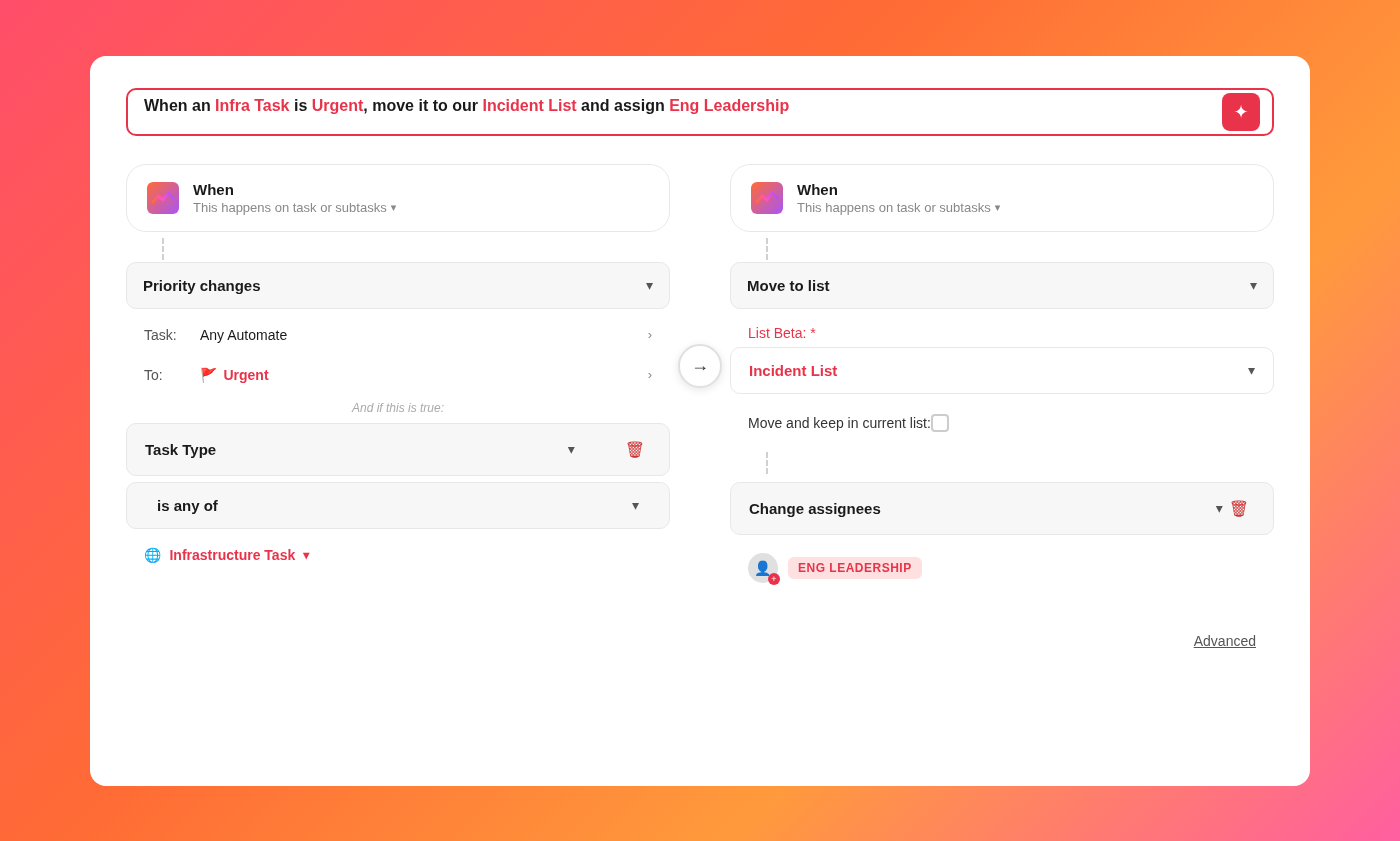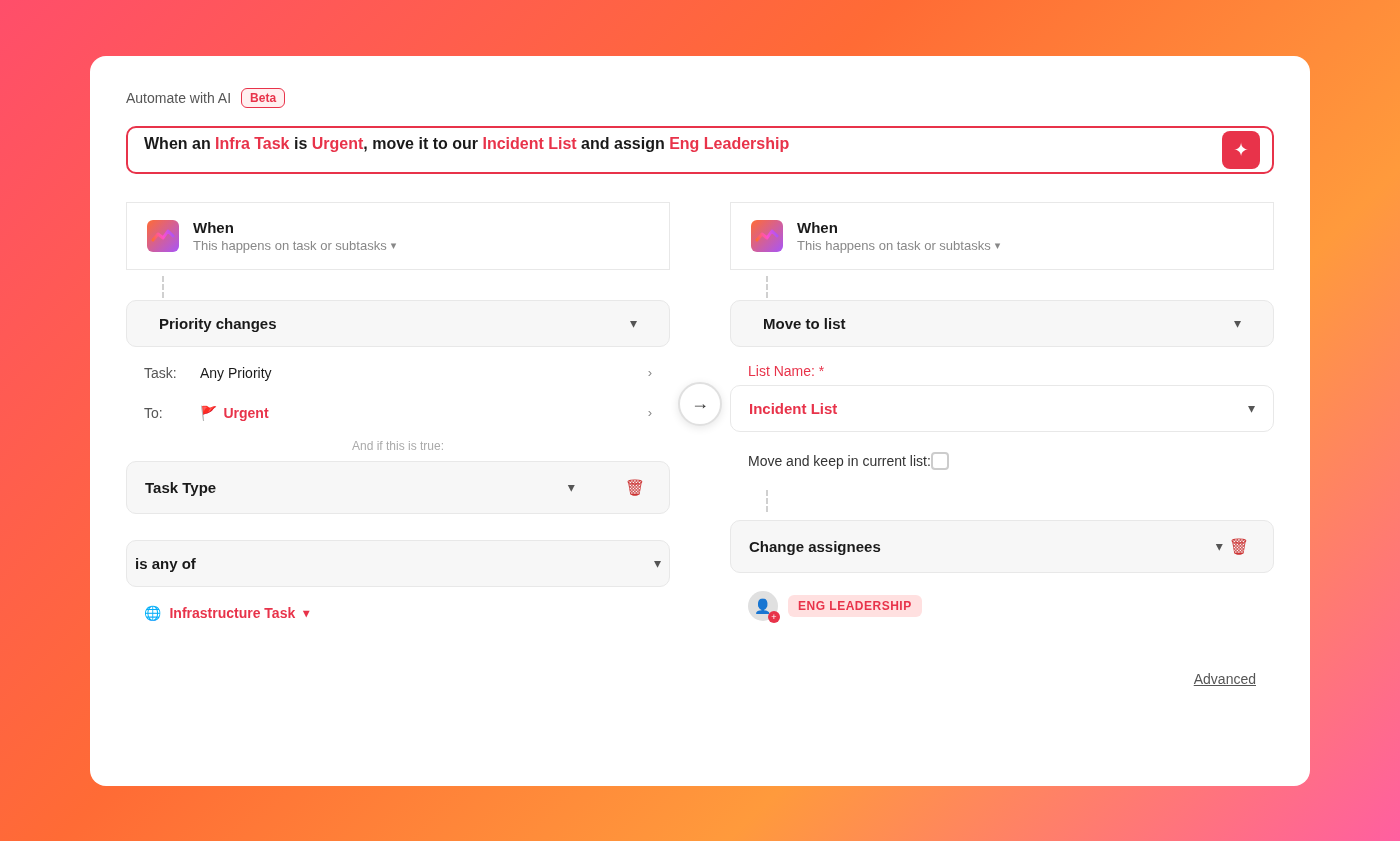--- a/index.html
+++ b/index.html
@@ -101,21 +101,21 @@
       display: flex;
       align-items: center;
       justify-content: center;
       font-size: 18px;
       color: #333;
       box-shadow: 0 2px 8px rgba(0,0,0,0.1);
     }
     .when-card {
       background: #fff;
       border: 1.5px solid #e8e8e8;
-      border-radius: 0;
+      border-radius: 20px;
       padding: 16px 20px;
       display: flex;
       align-items: center;
       gap: 14px;
       margin-bottom: 6px;
     }
     .clickup-logo {
       width: 32px;
       height: 32px;
       border-radius: 6px;
@@ -147,21 +147,21 @@
     .dashed-line {
       border-left: 2px dashed #d0d0d0;
       height: 22px;
       margin-left: 36px;
       margin-bottom: 2px;
     }
     .dropdown-row {
       background: #f7f7f7;
       border: 1.5px solid #e8e8e8;
       border-radius: 10px;
-      padding: 14px 32px;
+      padding: 14px 16px;
       display: flex;
       align-items: center;
       justify-content: space-between;
       cursor: pointer;
       margin-bottom: 6px;
     }
     .dropdown-row-label {
       font-size: 15px;
       font-weight: 600;
       color: #1a1a1a;
@@ -176,20 +176,21 @@
       color: #333;
       cursor: pointer;
     }
     .detail-row .label { color: #555; font-weight: 500; min-width: 40px; }
     .detail-row .value { color: #1a1a1a; font-weight: 500; }
     .detail-row .value-red { color: #e8334a; font-weight: 600; display: flex; align-items: center; gap: 6px; }
     .detail-row .chevron-right { color: #888; font-size: 13px; margin-left: auto; }
     .and-if-label {
       font-size: 12px;
       color: #aaa;
+      font-style: italic;
       text-align: center;
       padding: 6px 0 8px;
     }
     .task-type-row {
       background: #f7f7f7;
       border: 1.5px solid #e8e8e8;
       border-radius: 10px;
       padding: 14px 18px;
       display: flex;
       align-items: center;
@@ -208,26 +209,25 @@
       border: none;
       cursor: pointer;
       color: #cc3333;
       font-size: 16px;
       padding: 2px 6px;
     }
     .is-any-row {
       background: #f7f7f7;
       border: 1.5px solid #e8e8e8;
       border-radius: 10px;
-      padding: 14px 8px;
+      padding: 14px 30px;
       display: flex;
       align-items: flex-start;
       justify-content: space-between;
       margin-bottom: 6px;
-      margin-top: 20px;
     }
     .infra-task-row {
       padding: 12px 18px;
       display: flex;
       align-items: center;
       gap: 8px;
       font-size: 14px;
       color: #e8334a;
       font-weight: 600;
       cursor: pointer;
@@ -334,24 +334,20 @@
     .cu-logo {
       width: 28px;
       height: 28px;
     }
   </style>
 </head>
 <body>
 
 <div class="main-card">
 
-  <div class="automate-header">
-    <span class="automate-label">Automate with AI</span>
-    <span class="beta-badge">Beta</span>
-  </div>
 
   <div class="ai-input-box">
     <div class="ai-input-text">
       <span>When an </span><span class="highlight">Infra Task</span><span> is </span><span class="highlight">Urgent</span><span>, move it to our </span><span class="highlight">Incident List</span><span> and assign </span><span class="highlight">Eng Leadership</span>
     </div>
     <button class="ai-sparkle-btn">✦</button>
   </div>
 
   <div class="columns">
 
@@ -381,21 +377,21 @@
 
       <div class="dashed-line"></div>
 
       <div class="dropdown-row">
         <span class="dropdown-row-label">Priority changes</span>
         <span class="chevron-down">▾</span>
       </div>
 
       <div class="detail-row">
         <span class="label">Task:</span>
-        <span class="value">Any Priority</span>
+        <span class="value">Any Automate</span>
         <span class="chevron-right">›</span>
       </div>
 
       <div class="detail-row">
         <span class="label">To:</span>
         <span class="value-red">
           <span>🚩</span>
           <span>Urgent</span>
         </span>
         <span class="chevron-right">›</span>
@@ -452,21 +448,21 @@
       </div>
 
       <div class="dashed-line"></div>
 
       <div class="dropdown-row">
         <span class="dropdown-row-label">Move to list</span>
         <span class="chevron-down">▾</span>
       </div>
 
       <div class="list-name-label">
-        <span>List Name:</span>
+        <span>List Beta:</span>
         <span style="color:#e8334a;">*</span>
       </div>
 
       <div class="incident-list-row">
         <span class="incident-list-value">Incident List</span>
         <span class="chevron-down">▾</span>
       </div>
 
       <div class="keep-current-row">
         <span>Move and keep in current list:</span>

